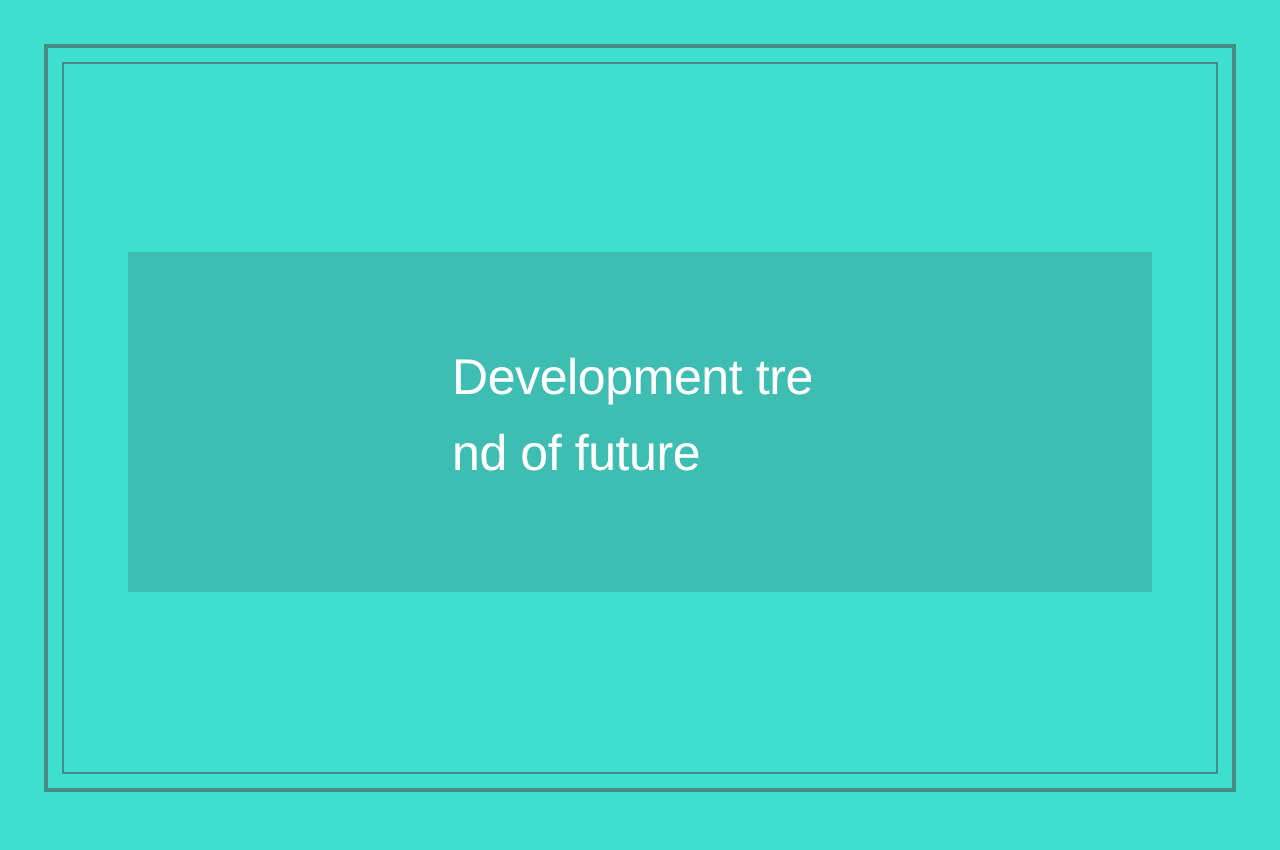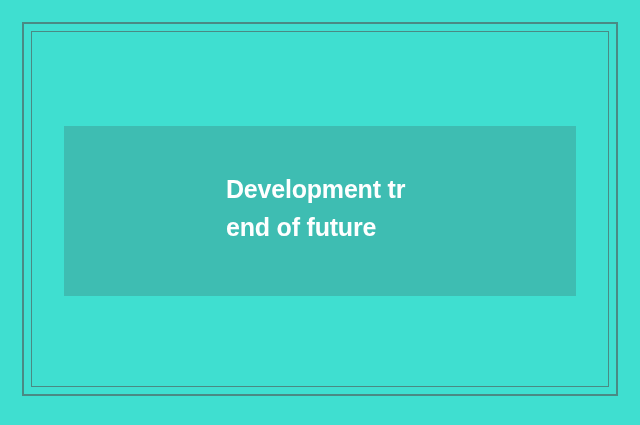--- a/index.html
+++ b/index.html
@@ -58,21 +58,21 @@
 
   
   .headline {
     position: absolute;
     left: 162px;
     top: 44px;
     width: 190px;
     color: #ffffff;
     font-family: "Liberation Sans", sans-serif;
     font-size: 25px;
-    font-weight: bold;
+    font-weight: normal;
     line-height: 38px;
     letter-spacing: -0.2px;
     white-space: pre-wrap;
     word-break: break-all;
     overflow-wrap: break-word;
   }
 </style>
 </head>
 <body>
 

